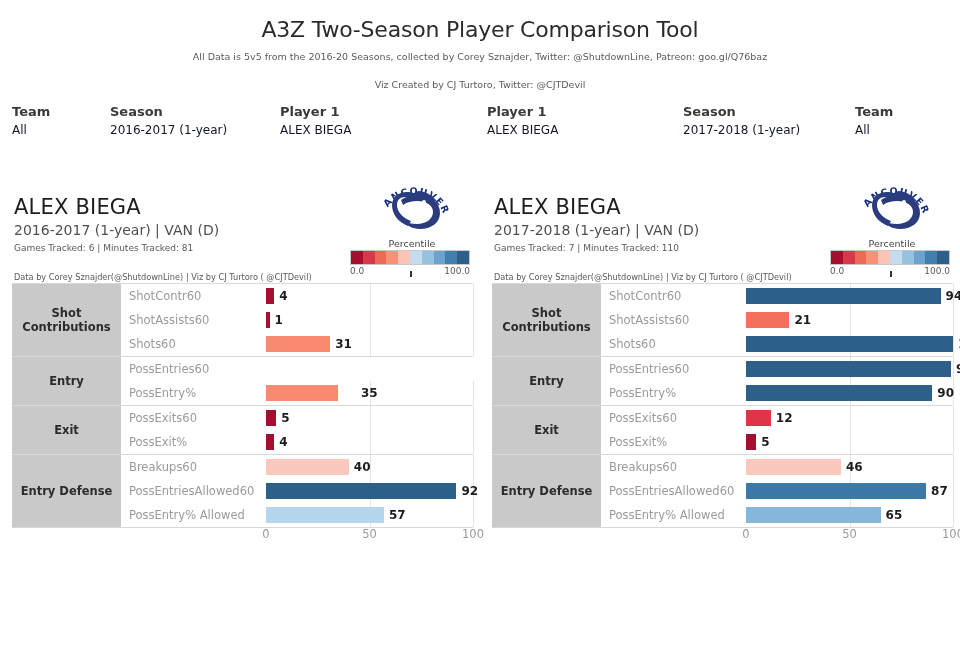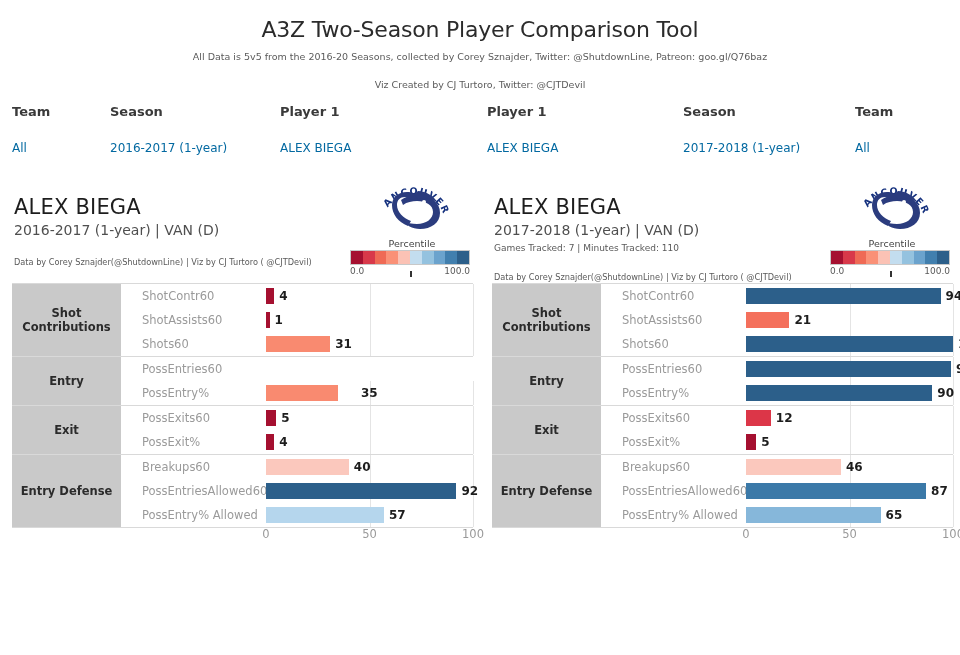--- a/index.html
+++ b/index.html
@@ -15,21 +15,21 @@
   }
   .subtitle{
     text-align:center;font-size:9.5px;color:#5b5b5b;margin-top:8px;line-height:1.45;
   }
   
   .filters{
     position:absolute;top:104px;left:0;width:960px;height:46px;
   }
   .filter{position:absolute;}
   .filter .f-label{font-size:13px;font-weight:bold;color:#3a3a3a;line-height:16px;}
-  .filter .f-value{font-size:12px;color:#0369a1;line-height:18px;margin-top:19px;white-space:nowrap;}
+  .filter .f-value{font-size:12px;color:#0f172a;line-height:18px;margin-top:1px;white-space:nowrap;}
   
   .panel{position:absolute;top:168px;width:474px;height:370px;}
   .panel.left{left:0;}
   .panel.right{left:480px;}
   .p-name{font-size:21px;font-weight:400;color:#1d1d1d;letter-spacing:0.2px;line-height:24px;}
   .p-sub{font-size:14px;color:#4f4f4f;line-height:19px;margin-top:2px;}
   .p-meta{font-size:9px;color:#5a5a5a;line-height:13px;margin-top:2px;}
   .p-credit{font-size:8.2px;color:#5a5a5a;line-height:12px;margin-top:16px;}
   .p-head{position:absolute;left:14px;top:27px;width:340px;}
   
@@ -51,21 +51,21 @@
   .grp:last-child{border-bottom:none;}
   .grp-name{
     width:110px;flex:0 0 110px;background:#c9c9c9;border-right:1px solid #ffffff;
     display:flex;align-items:center;justify-content:center;text-align:center;
     font-size:11.5px;font-weight:bold;color:#2b2b2b;line-height:14px;padding:0 3px;box-sizing:border-box;
   }
   .grp-rows{flex:1;}
   .row{display:flex;align-items:center;height:24px;position:relative;}
   .row-label{
     width:144px;flex:0 0 144px;font-size:11.5px;color:#9a9a9a;
-    padding-left:20px;box-sizing:border-box;white-space:nowrap;overflow:visible;
+    padding-left:7px;box-sizing:border-box;white-space:nowrap;overflow:visible;
   }
   .row-plot{flex:1;position:relative;height:24px;}
   .bar{position:absolute;left:0;top:4px;height:16px;}
   .bar-val{position:absolute;top:4px;height:16px;line-height:16px;font-size:12px;font-weight:bold;color:#1d1d1d;padding-left:5px;white-space:nowrap;}
   
   .grid{position:absolute;left:0;top:0;bottom:0;width:1px;background:#e4e4e4;}
   
   .axis{position:absolute;left:12px;top:359px;width:461px;height:22px;}
   .axis-tick{position:absolute;font-size:11.5px;color:#9a9a9a;transform:translateX(-50%);top:0;}
 </style>
@@ -100,20 +100,21 @@
     <div class="filter" style="left: 855px;">
       <div class="f-label">Team</div>
       <div class="f-value">All</div>
     </div>
   </div>
 
 <div class="panel left" id="panel-left">
     <div class="p-head">
       <div class="p-name">ALEX BIEGA</div>
       <div class="p-sub">2016-2017 (1-year) | VAN (D)</div>
+      <div class="p-meta">Games Tracked: 6  | Minutes Tracked: 81</div>
       <div class="p-credit">Data by Corey Sznajder(@ShutdownLine) | Viz by CJ Turtoro ( @CJTDevil)</div>
     </div>
     <div class="logo l"><svg viewBox="0 0 84 62" width="84" height="62">
         <defs>
           <path id="arcp" d="M 14 40 A 30 26 0 0 1 70 40"></path>
         </defs>
         <text font-size="9.5" font-weight="bold" fill="#15317e" letter-spacing="1.2" font-family="DejaVu Sans, sans-serif"><textPath href="#arcp" startOffset="50%" text-anchor="middle">VANCOUVER</textPath></text>
         <g fill="#2b3c7e">
           <path d="M44 24 C60 24 68 32 68 42 C68 52 59 58 48 58 C40 58 34 54 31 49 C35 52 40 53 45 53 C54 53 61 48 61 41 C61 34 54 30 45 30 C40 30 35 31 31 34 L29 29 C33 26 38 24 44 24 Z"></path>
           <path d="M20 34 C20 27 26 21 35 21 C40 21 44 23 46 26 L40 29 C38 27 36 26 33 26 C28 26 25 29 25 34 C25 41 31 47 39 50 L36 55 C26 51 20 43 20 34 Z"></path>

